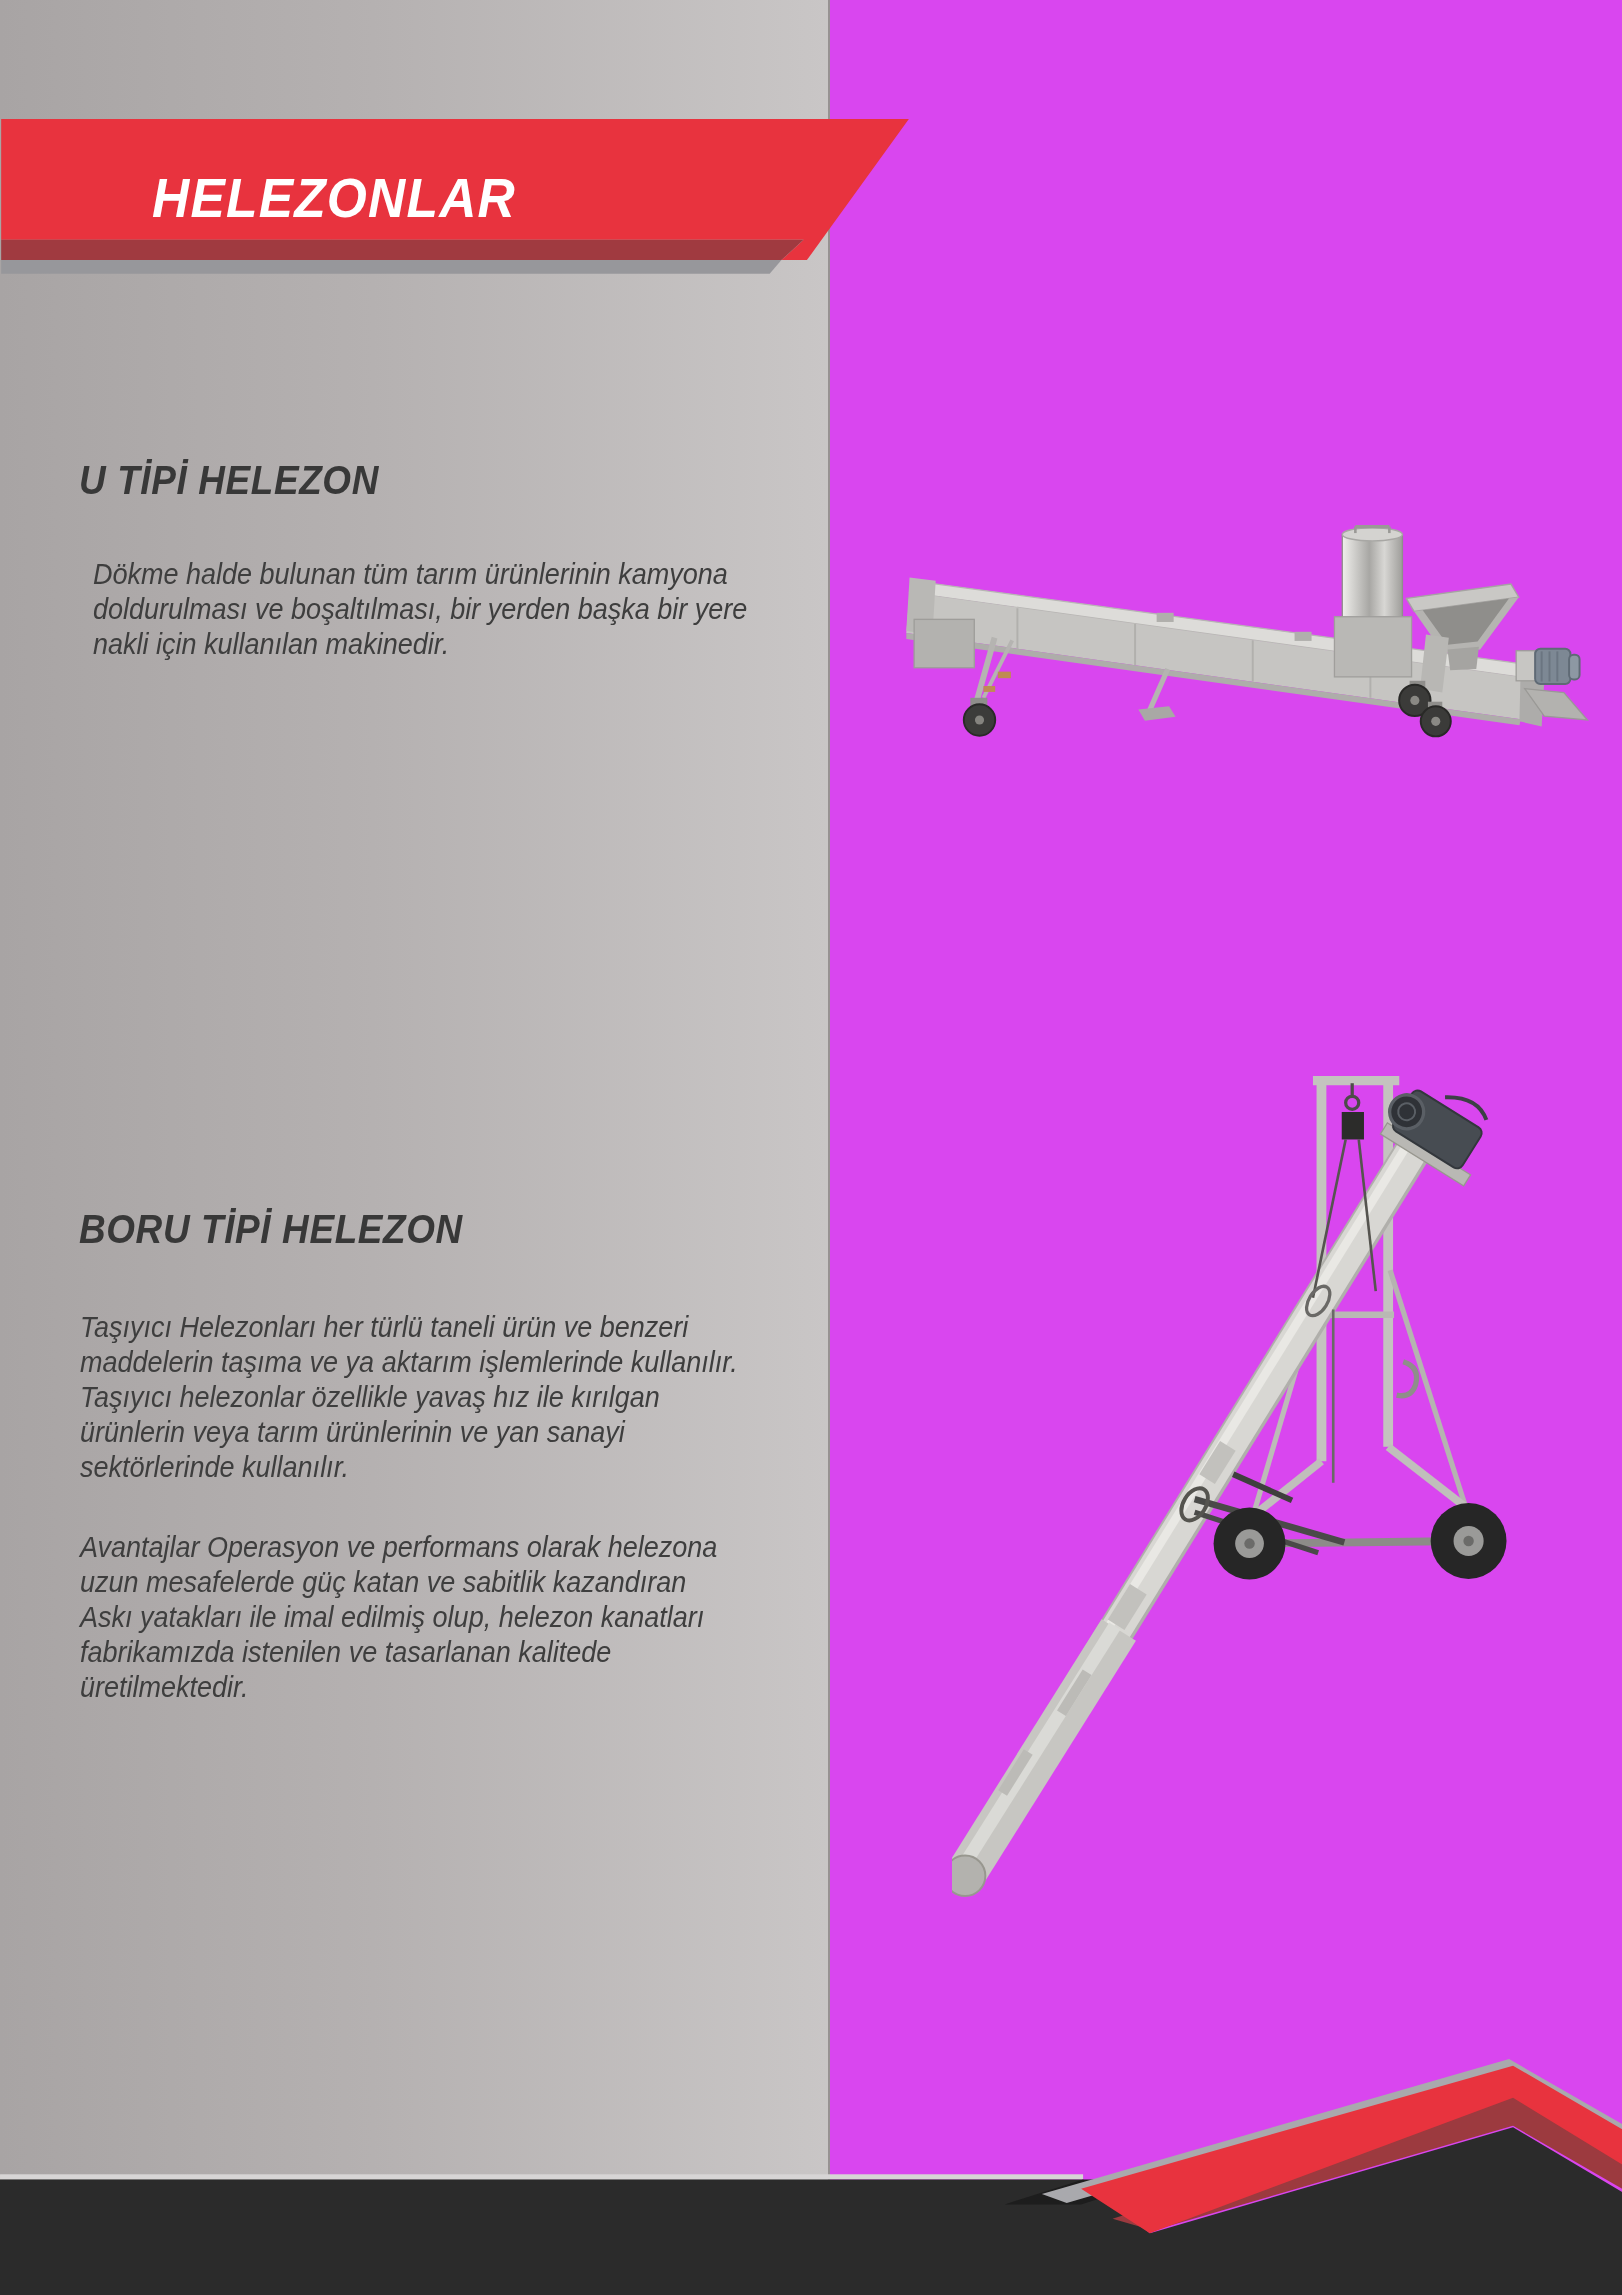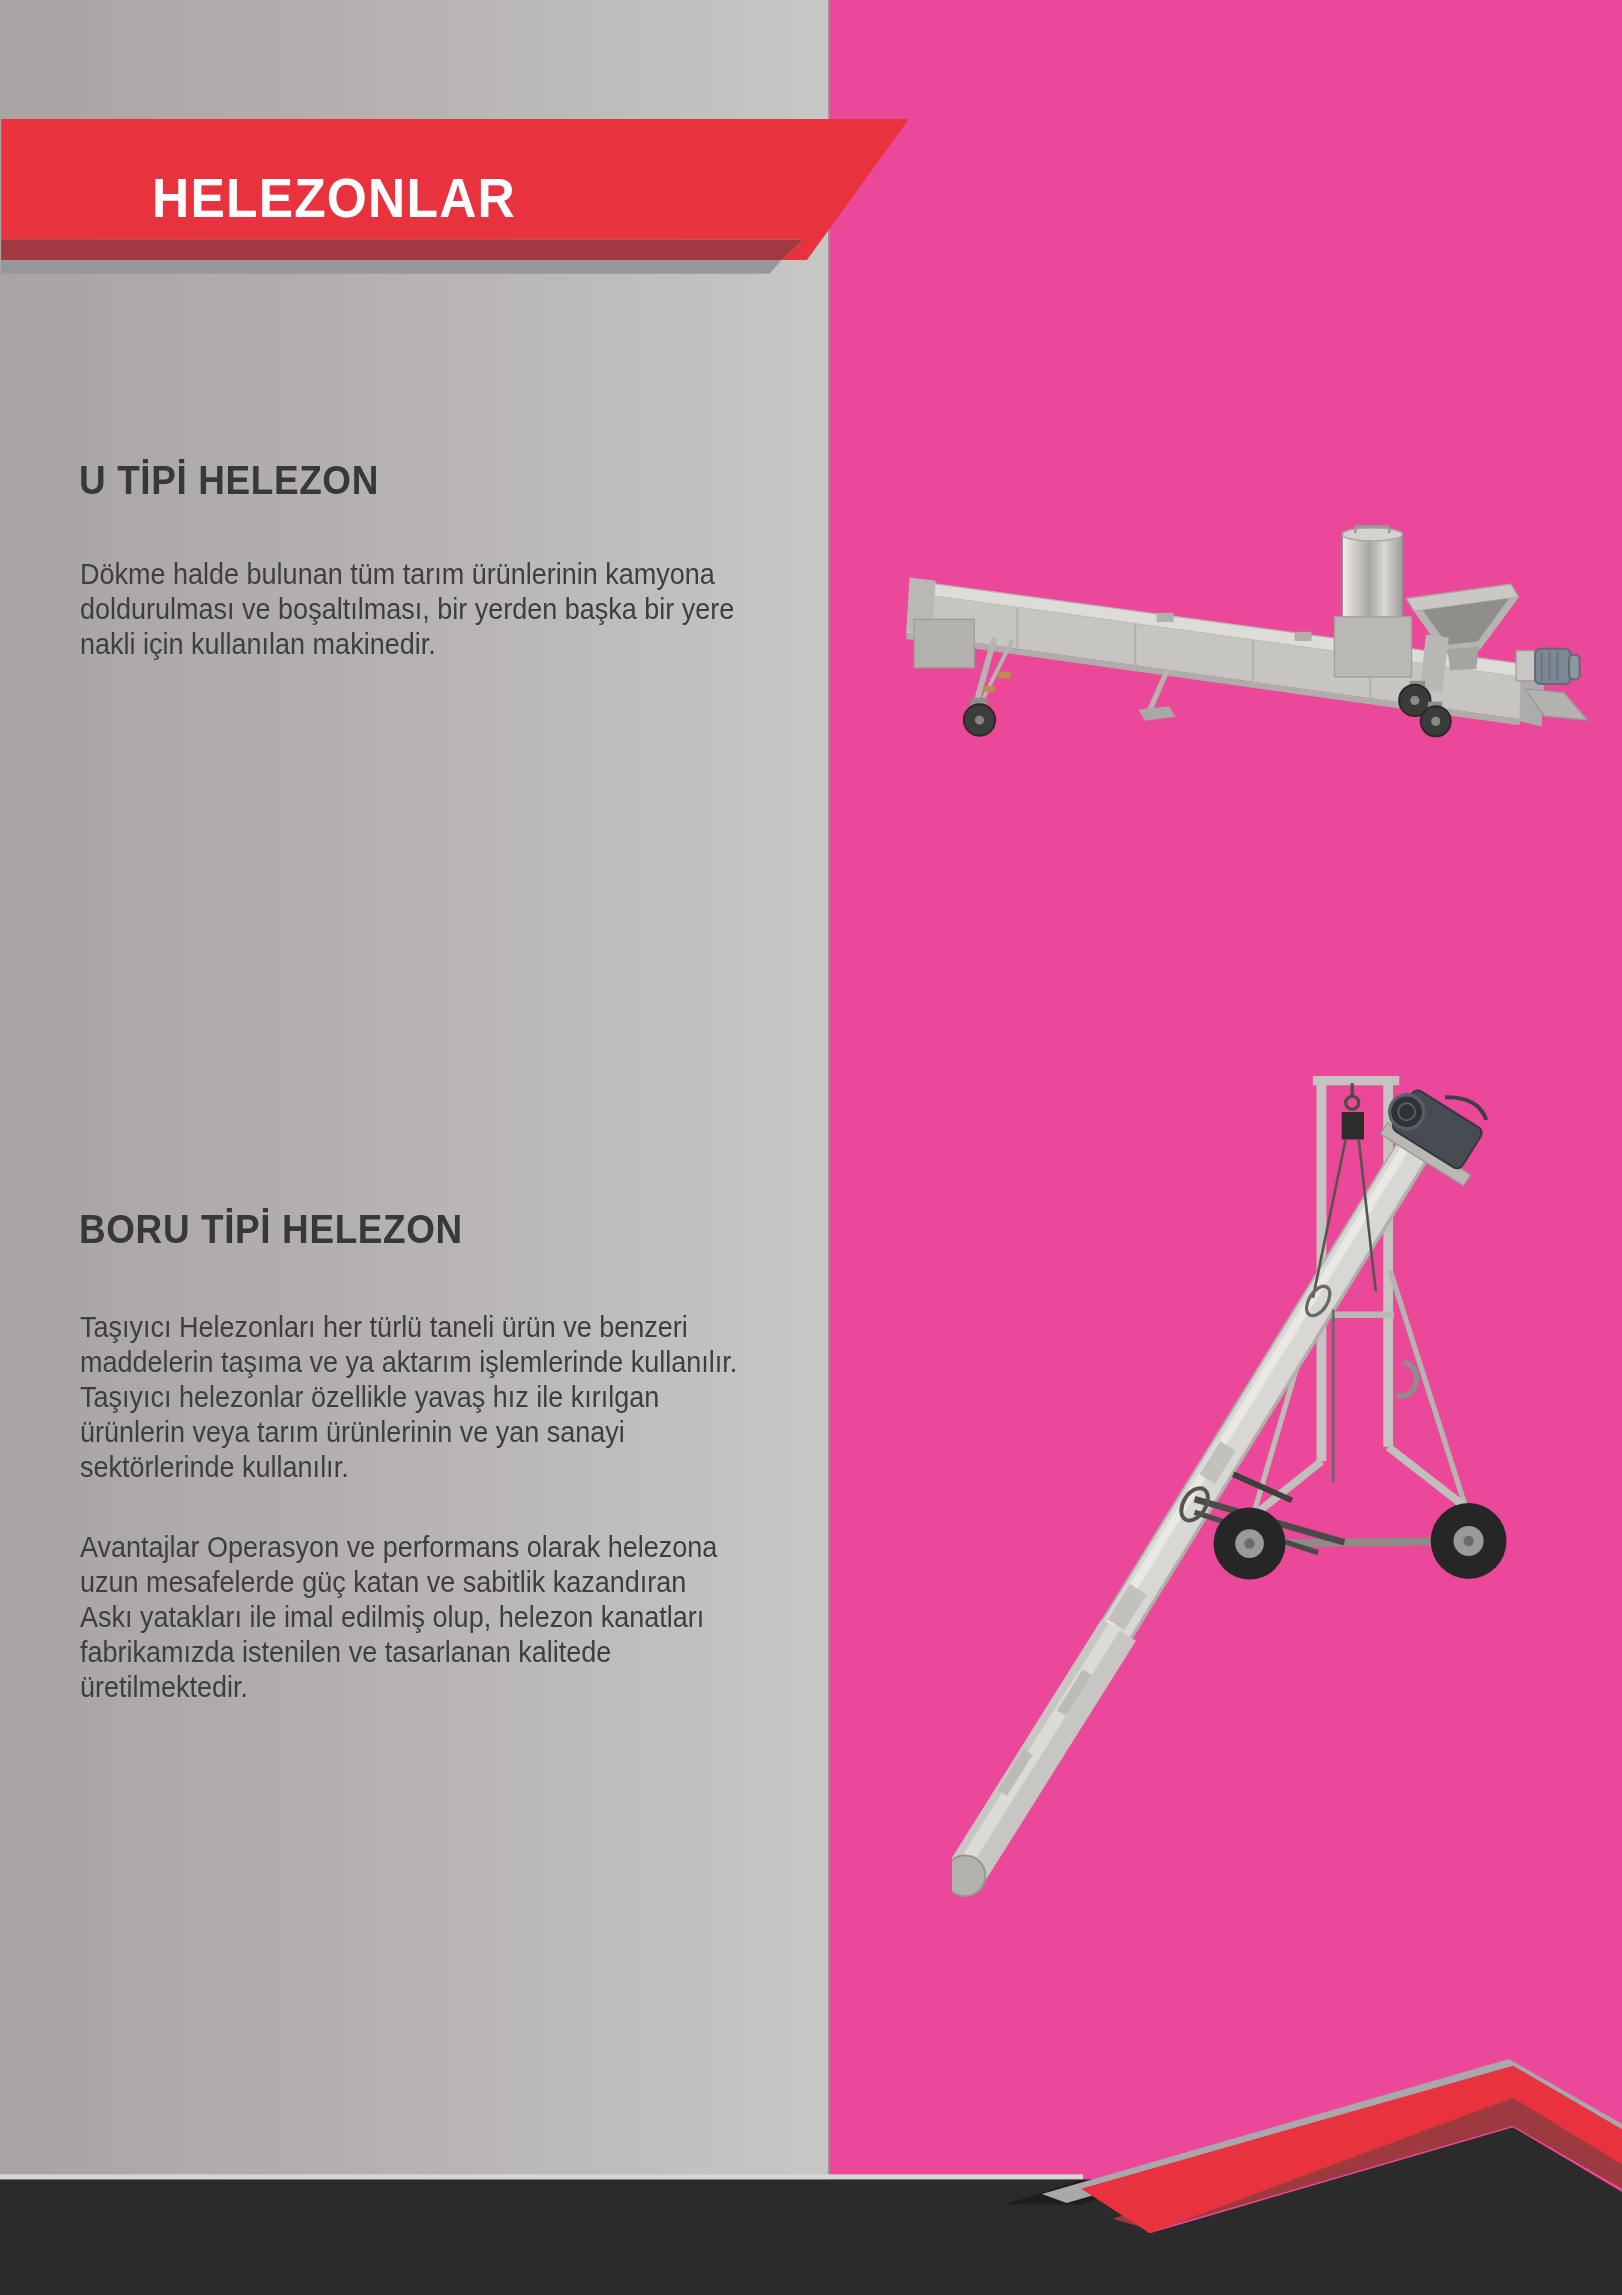--- a/index.html
+++ b/index.html
@@ -1,21 +1,21 @@
 <!DOCTYPE html>
 <html lang="tr" style="font-size:10.5px"><head>
 <meta charset="utf-8">
 <style>
   html,body{margin:0;padding:0;}
   body{
     width:1623px;height:2295px;
     font-family:"Liberation Sans", sans-serif;
     background:#ffffff;
   }
-  .page{position:relative;width:1623px;height:2295px;overflow:hidden;background:#ec4899;}
+  .page{position:relative;width:1623px;height:2295px;overflow:hidden;background:#d946ef;font-style:italic;}
 
   
   .gray-panel{
     position:absolute;left:0;top:0;width:828px;height:2180px;
     background:linear-gradient(90deg,#a8a4a4 0%,#b5b1b1 45%,#c9c6c6 100%);
     border-right:2px solid rgba(120,116,116,.35);
   }
 
   svg{position:absolute;display:block;}
   .banner-svg{left:0;top:0;width:1623px;height:281px;}
@@ -31,21 +31,21 @@
 
   .h{
     position:absolute;left:79px;margin:0;white-space:nowrap;
     font-size:41px;font-weight:700;color:#383838;letter-spacing:0.7px;
     transform:scaleX(.9);transform-origin:0 50%;
   }
   .h1{top:457px;}
   .h2{top:1206px;}
 
   .para{position:absolute;left:80px;}
-  .p11{top:556px;}
+  .p11{top:556px;margin-left:13px;}
   .p12{top:698px;}
   .p21{top:1309px;}
   .p22{top:1529px;}
   .line{
     white-space:nowrap;height:35px;line-height:35px;
     font-size:30px;color:#3e3e3e;
     transform:scaleX(.9);transform-origin:0 50%;
   }
 </style>
 </head>

